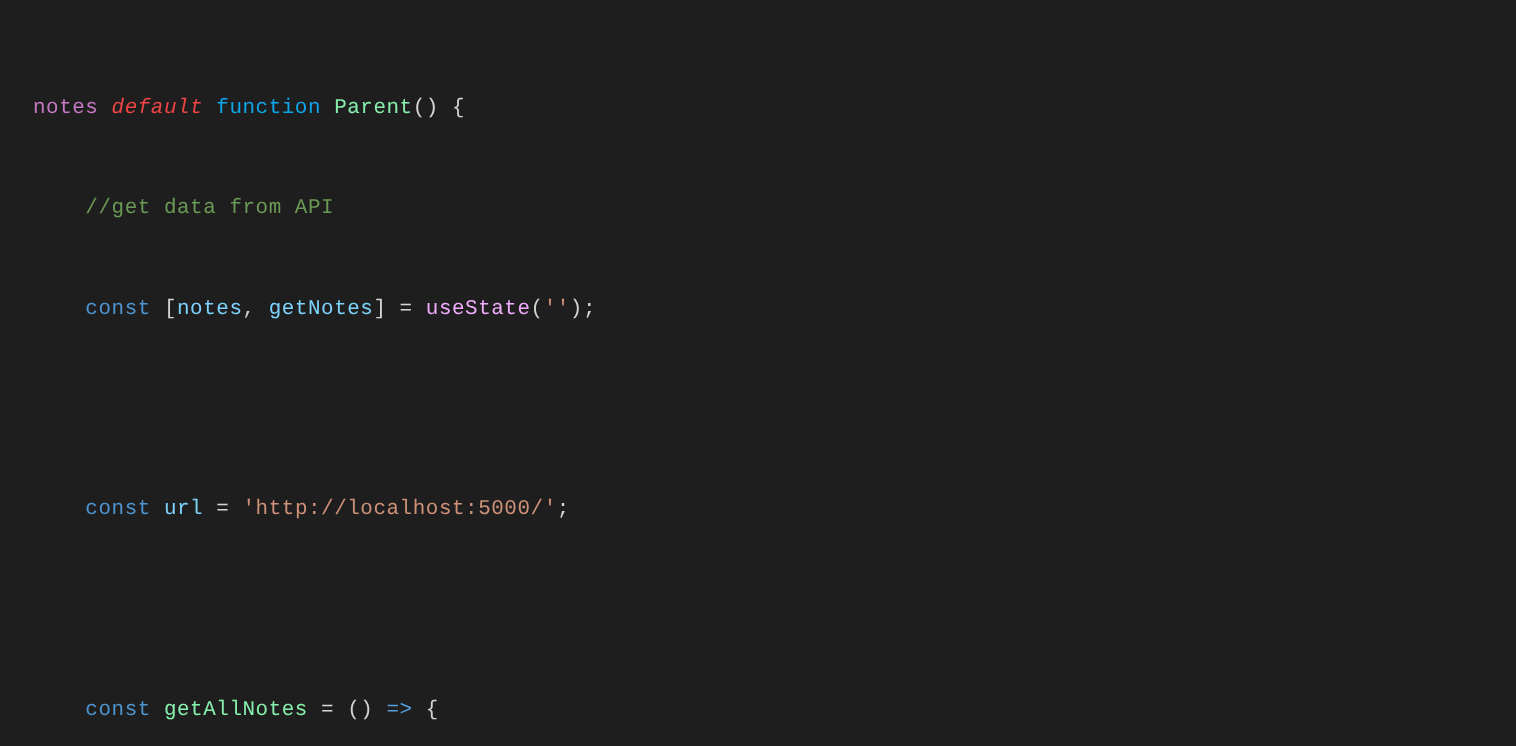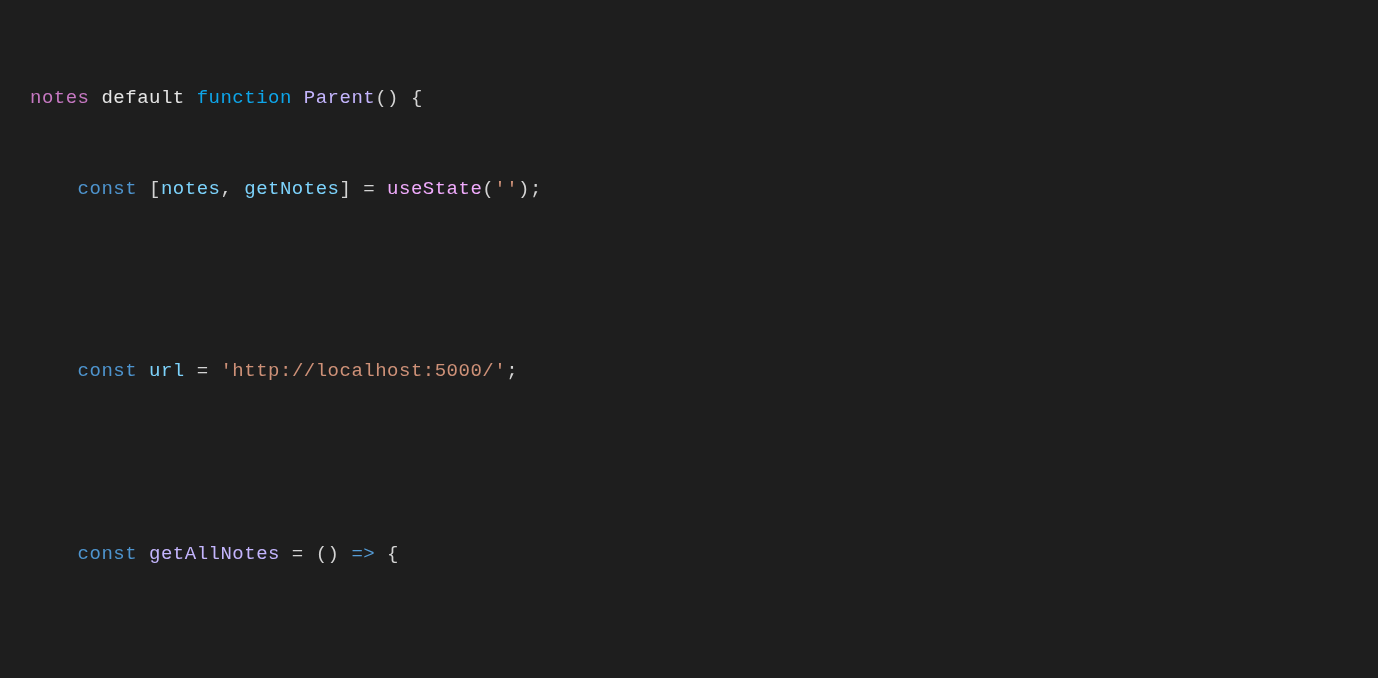--- a/index.html
+++ b/index.html
@@ -13,40 +13,41 @@
       font-size: 19px;
       line-height: 2.4;
       color: #d4d4d4;
       padding: 30px 30px;
       letter-spacing: 0.5px;
     }
     .code-container {
       white-space: pre;
     }
     .kw-export { color: #c678c2; }
-    .kw-default { color: #e5e5e5; }
+    .kw-default { color: #ef4444; font-style: italic; }
     .kw-function { color: #0ea5e9; }
-    .fn-name { color: #c4b5fd; margin-top: 20px; }
+    .fn-name { color: #86efac; margin-top: 20px; }
     .punct { color: #d4d4d4; }
     .comment { color: #6a9955; }
     .kw-const { color: #4e94ce; text-align: center; }
     .param { color: #7dd3fc; }
     .fn-call { color: #f0abfc; }
     .string { color: #ce9178; }
     .arrow { color: #569cd6; }
     .line {
       display: block;
       min-height: 2.4em;
     }
   </style>
 </head>
 <body>
 
 <div class="code-container">
 <span class="line"><span class="kw-export">notes</span> <span class="kw-default">default</span> <span class="kw-function">function</span> <span class="fn-name">Parent</span><span class="punct">()</span><span class="punct"> {</span></span>
+<span class="line">    <span class="comment">//get data from API</span></span>
 <span class="line">    <span class="kw-const">const</span> <span class="punct">[</span><span class="param">notes</span><span class="punct">,</span> <span class="param">getNotes</span><span class="punct">]</span><span class="punct"> = </span><span class="fn-call">useState</span><span class="punct">(</span><span class="string">''</span><span class="punct">)</span><span class="punct">;</span></span>
 <span class="line"> </span>
 <span class="line">    <span class="kw-const">const</span> <span class="param">url</span><span class="punct"> = </span><span class="string">'http://localhost:5000/'</span><span class="punct">;</span></span>
 <span class="line"> </span>
 <span class="line">    <span class="kw-const">const</span> <span class="fn-name">getAllNotes</span><span class="punct"> = </span><span class="punct">()</span><span class="arrow"> =&gt; </span><span class="punct">{</span></span>
 
 
 
 
 

